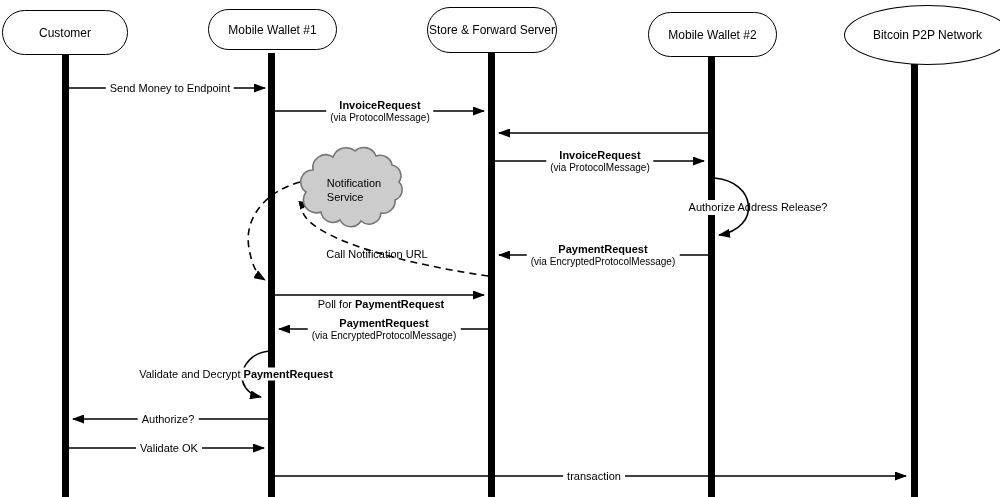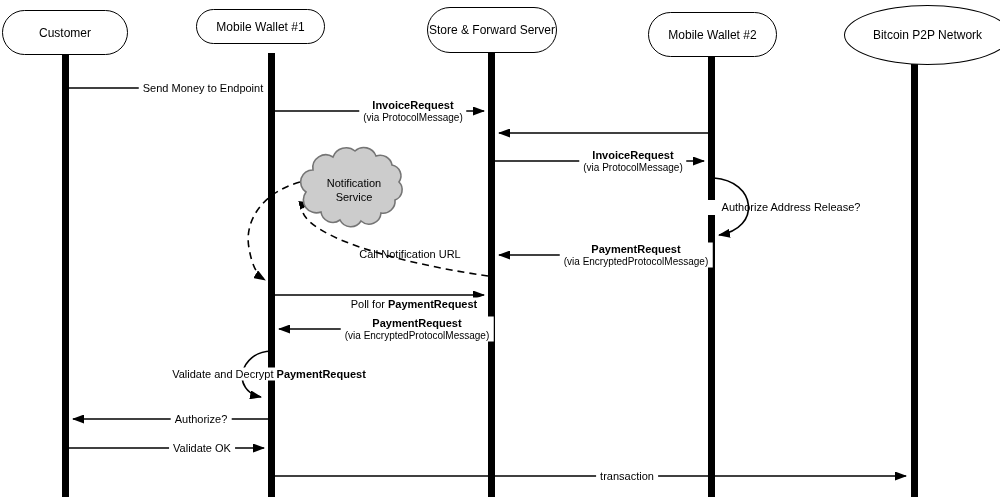--- a/index.html
+++ b/index.html
@@ -13,29 +13,29 @@
   .actor{
     position:absolute;z-index:2;background:#fff;border:1.6px solid #000;
     display:flex;align-items:center;justify-content:center;
     font-size:12px;text-align:right;box-sizing:border-box;
   }
   .stadium{border-radius:24px;}
   .ellipse{border-radius:50%;}
   .mlabel{
     position:absolute;z-index:3;transform:translate(-50%,-50%);
     background:#fff;padding:0 4px;font-size:11px;line-height:13px;
-    white-space:nowrap;text-align:center;margin-left:33px;
+    white-space:nowrap;text-align:center;
   }
   .nobg{background:transparent;padding:0;}
   .mlabel .sub{font-size:10px;line-height:12px;display:block;}
   .mlabel .title{display:block;}
   .b{font-weight:bold;}
   .cloud-label{
     position:absolute;z-index:3;transform:translate(-50%,-50%);
-    font-size:11px;line-height:14px;text-align:center;white-space:nowrap;
+    font-size:11px;line-height:14px;text-align:left;white-space:nowrap;
   }
 </style>
 </head>
 <body>
 
 <div class="canvas">
 
   <svg class="layer" width="1000" height="497" viewBox="0 0 1000 497">
     <defs>
       <marker id="arr" viewBox="0 0 12 9" refX="11" refY="4.5" markerWidth="12" markerHeight="9" markerUnits="userSpaceOnUse" orient="auto">
@@ -70,21 +70,21 @@
   <div class="bar" style="left:268px;top:53px;height:444px"></div>
   <div class="bar" style="left:488px;top:52px;height:445px"></div>
   <div class="bar" style="left:708px;top:56px;height:441px"></div>
   <div class="bar" style="left:911px;top:64px;height:433px"></div>
 
   <div class="patch" style="left:706px;top:200px;width:12px;height:15px"></div>
 
   <div class="actor stadium" style="left:2px;top:10px;width:126px;height:45px">
     <span>Customer</span>
   </div>
-  <div class="actor stadium" style="left:196px;top:9px;width:129px;height:35px">
+  <div class="actor stadium" style="left:208px;top:9px;width:129px;height:41px">
     <span>Mobile Wallet #1</span>
   </div>
   <div class="actor stadium" style="left:427px;top:7px;width:130px;height:46px">
     <span>Store &amp; Forward Server</span>
   </div>
   <div class="actor stadium" style="left:648px;top:12px;width:129px;height:45px">
     <span>Mobile Wallet #2</span>
   </div>
   <div class="actor ellipse" style="left:844px;top:5px;width:167px;height:60px">
     <span>Bitcoin P2P Network</span>

